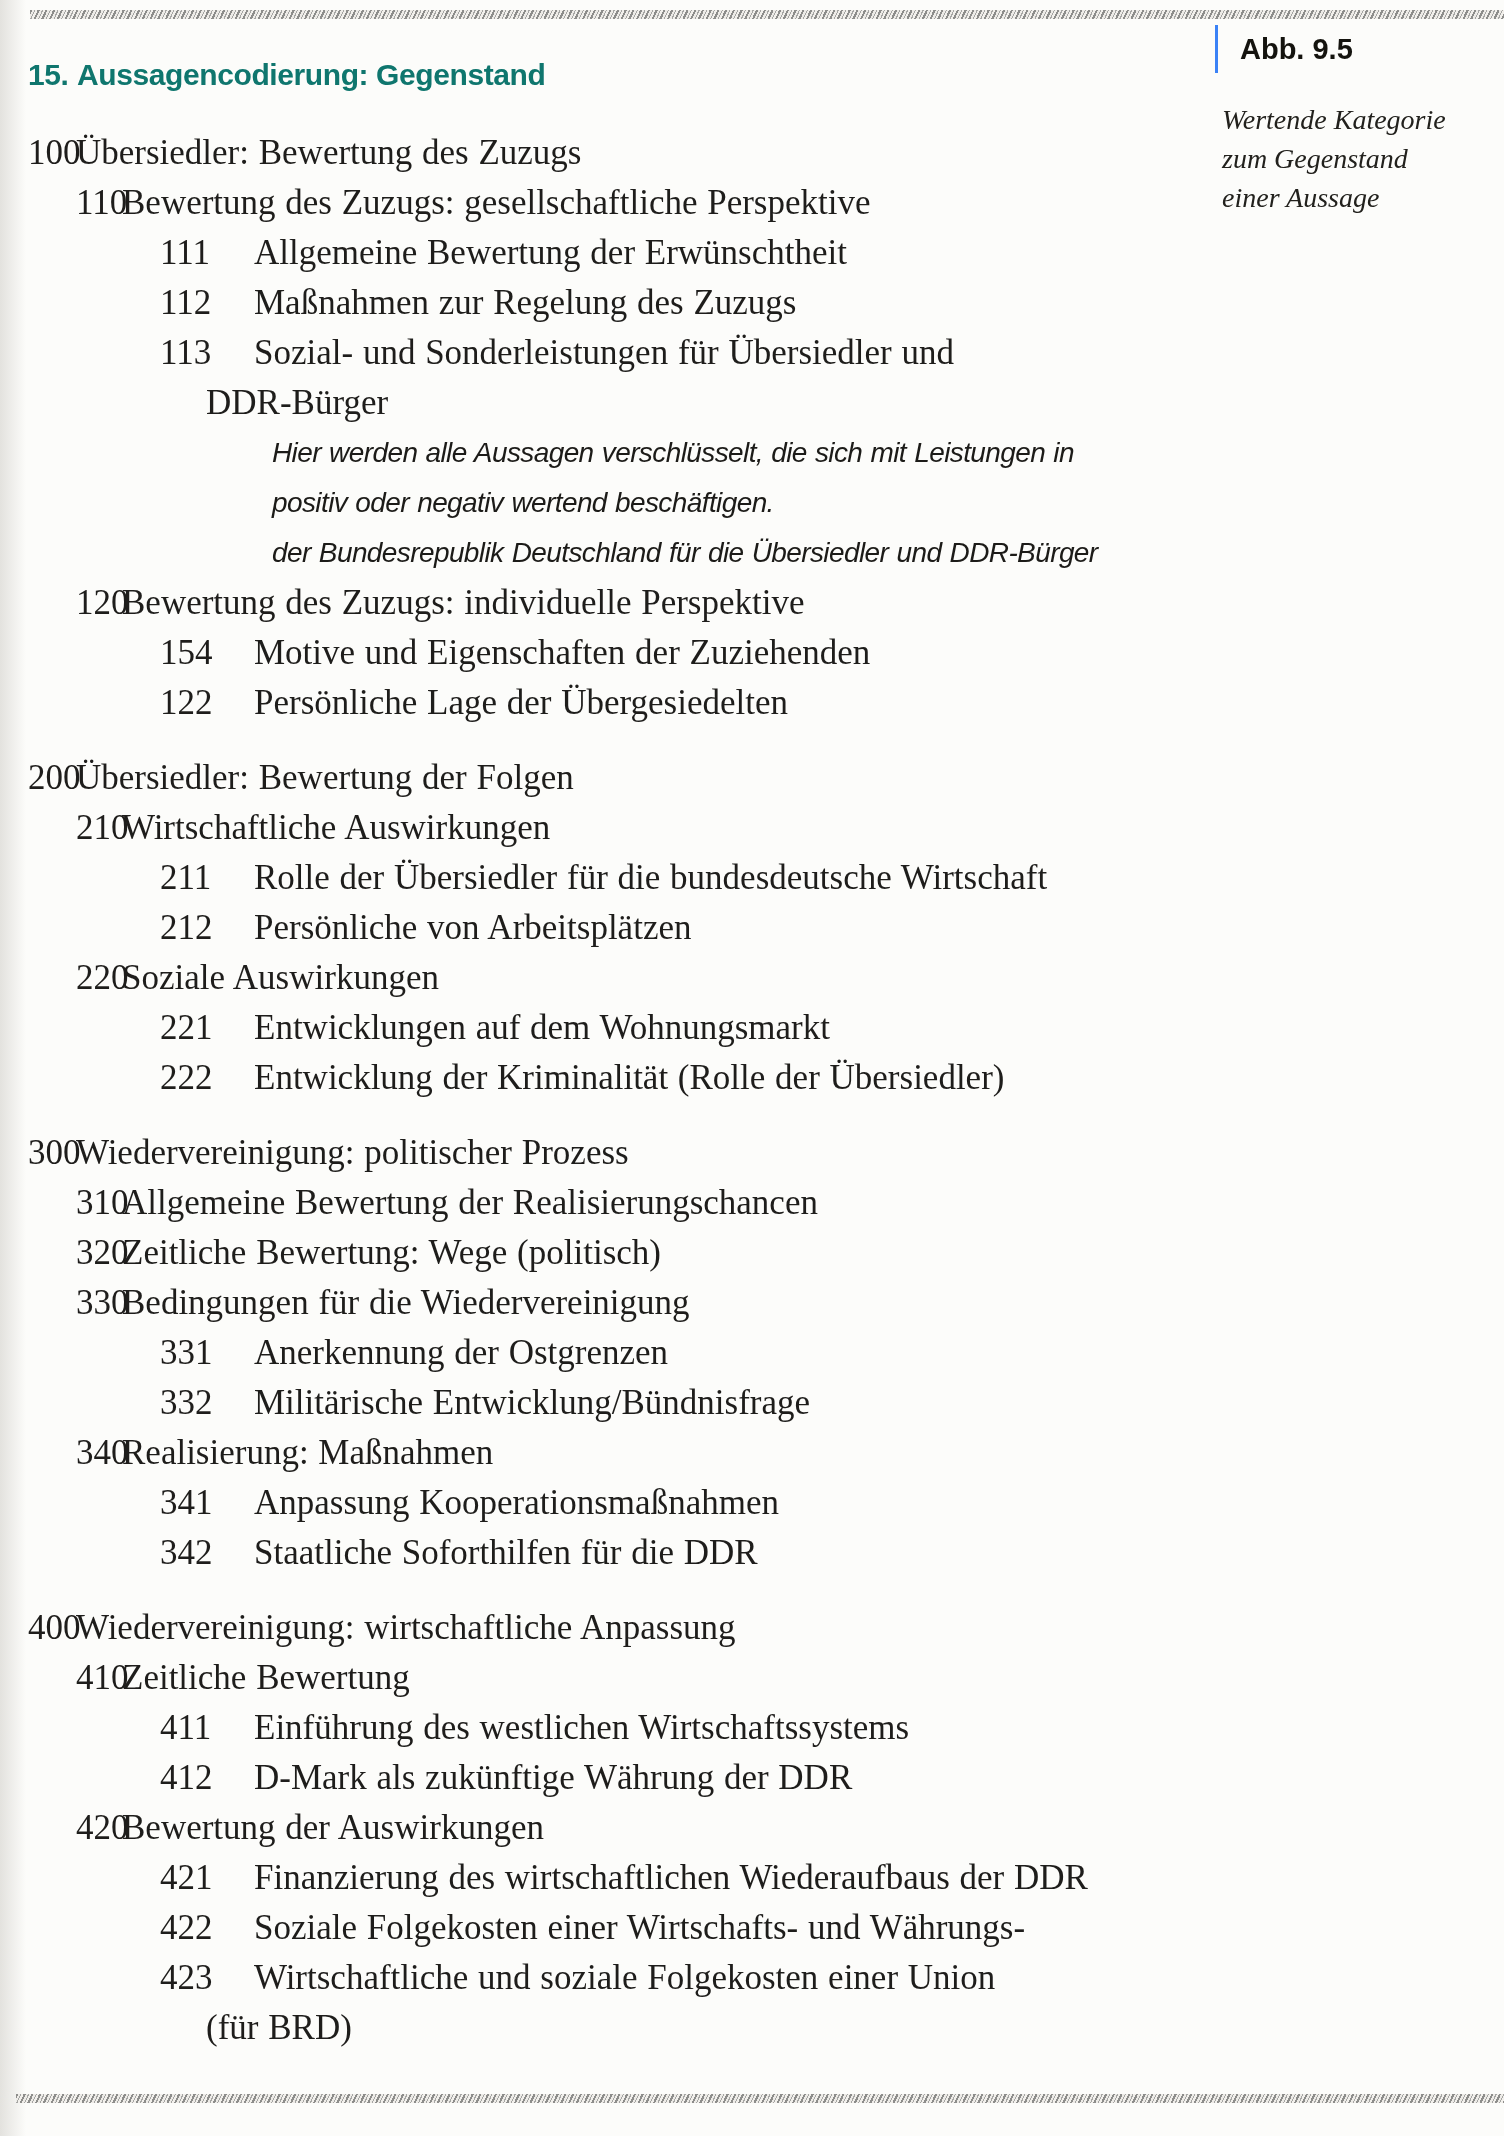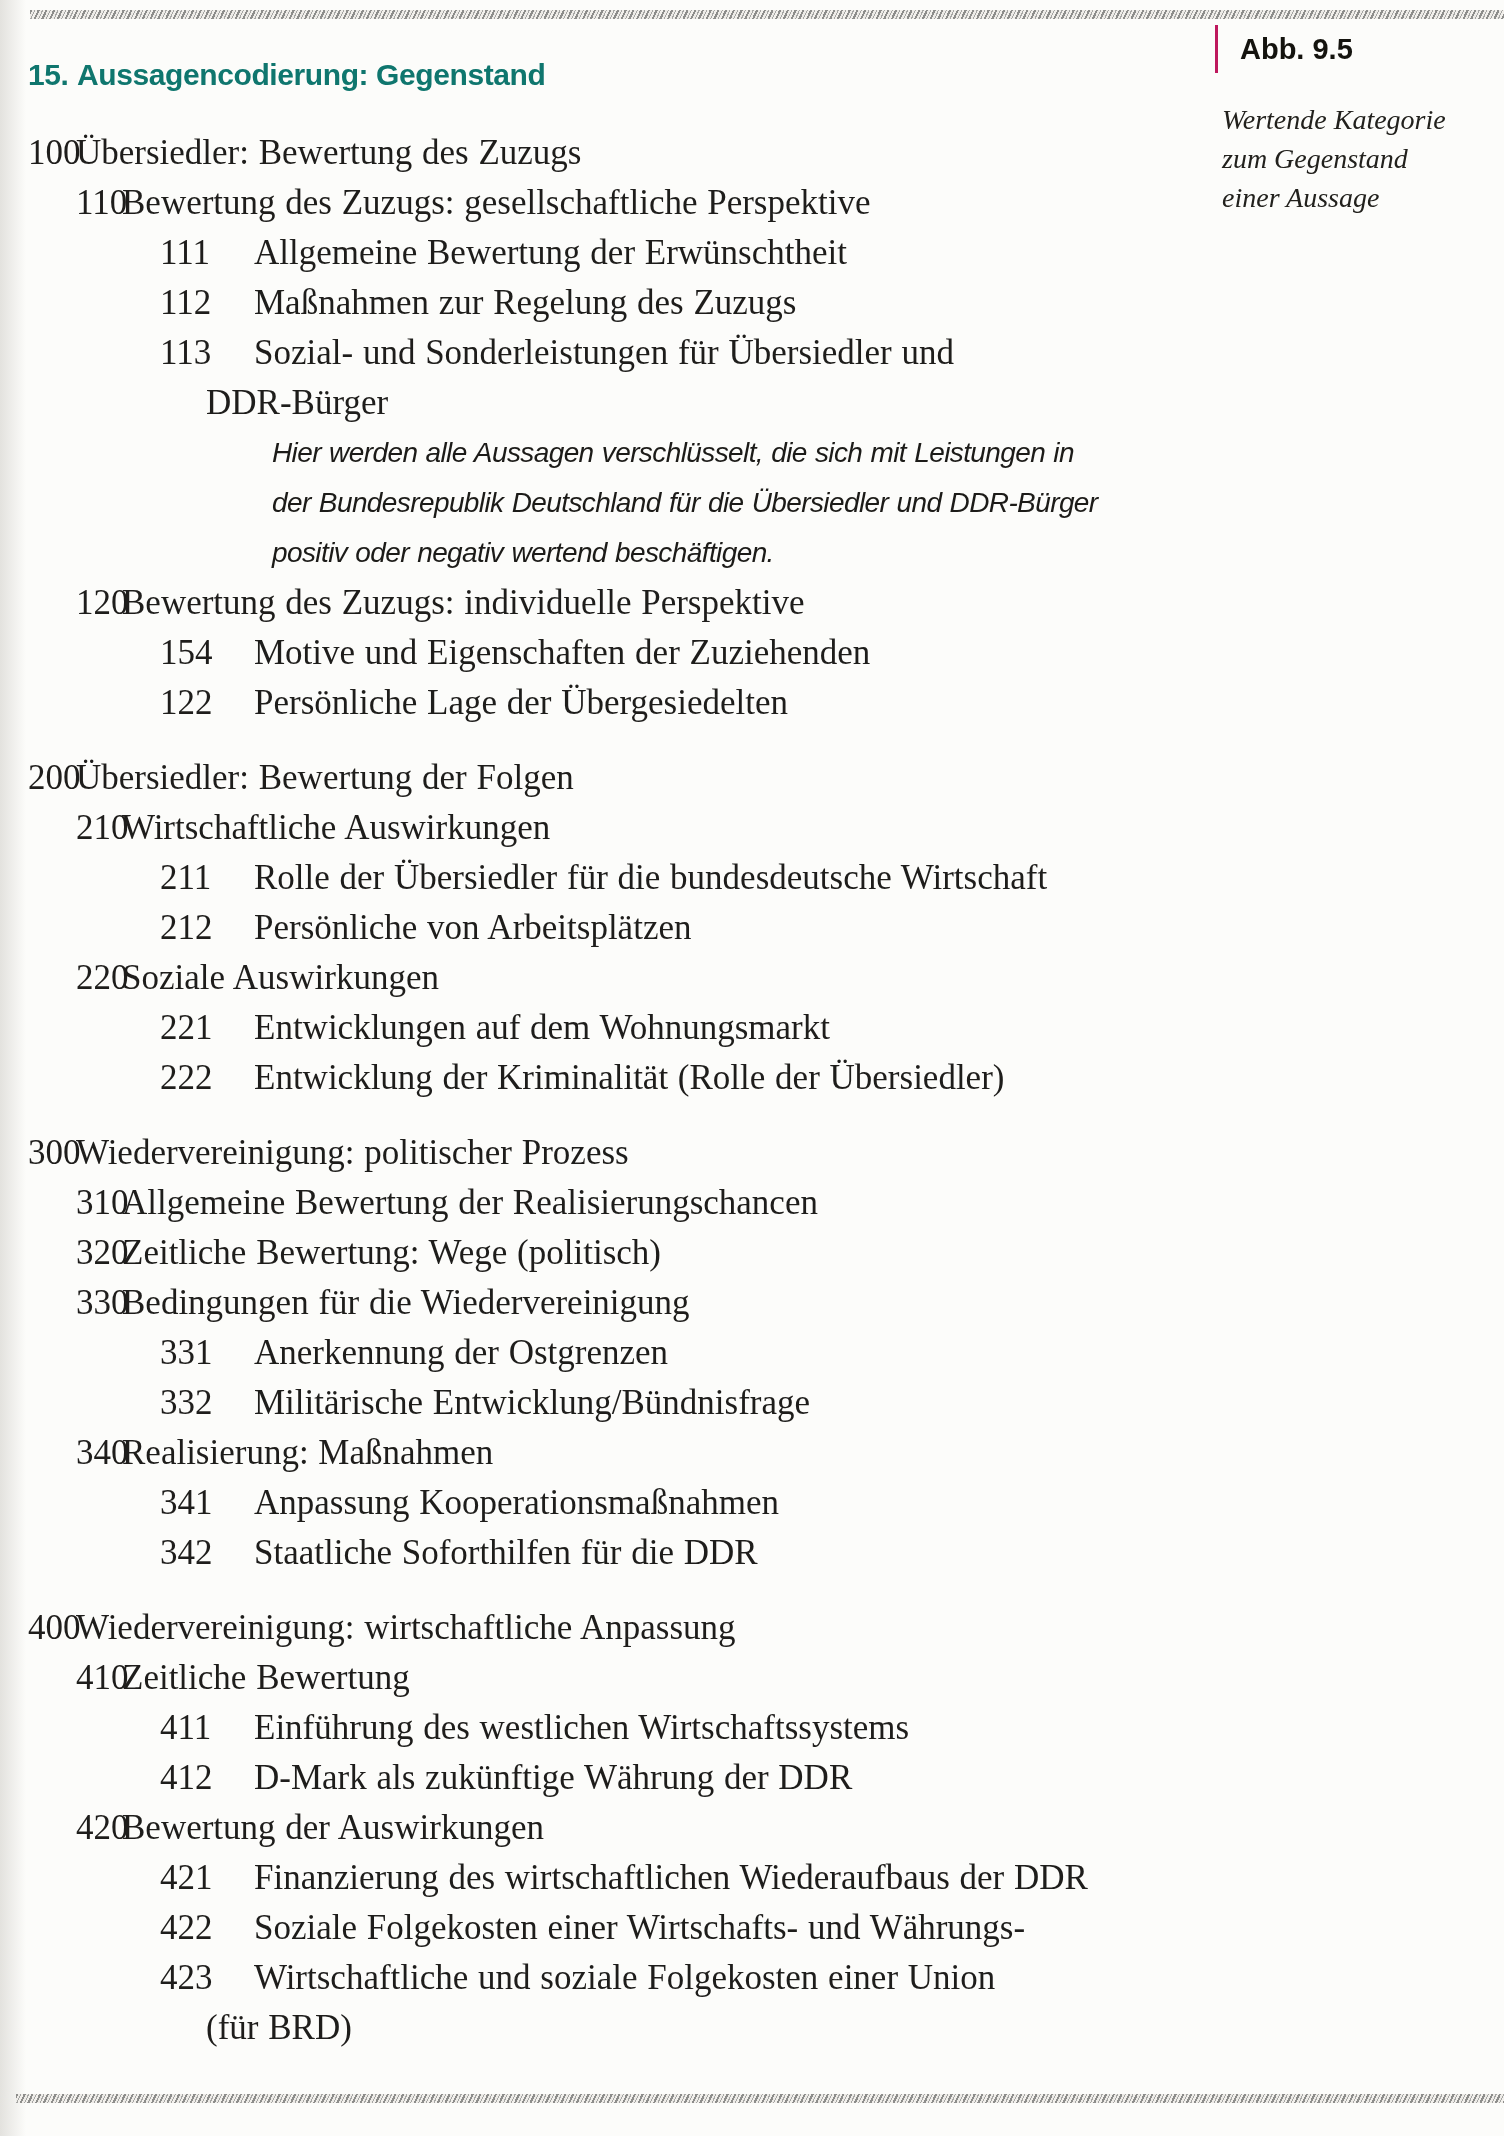--- a/index.html
+++ b/index.html
@@ -36,21 +36,21 @@
     position:absolute;top:54px;left:28px;display:flex;
     font-family:"Liberation Sans", sans-serif;
     font-weight:700;font-size:30px;line-height:42px;
     letter-spacing:-0.4px;color:#0f766e;white-space:nowrap;
   }
   .hnum{width:49px;flex:0 0 auto;}
 
   
   .margin-note{position:absolute;left:1215px;top:25px;width:280px;}
   .fig-label{
-    border-left:3px solid #be185d;padding-left:22px;height:48px;
+    border-left:3px solid #3b82f6;padding-left:22px;height:48px;
     display:flex;align-items:center;
     font-family:"Liberation Sans", sans-serif;font-weight:700;font-size:29px;
     color:#14130e;white-space:nowrap;
   }
   .fig-caption{
     margin-top:27px;padding-left:7px;
     font-family:"Liberation Serif", serif;font-style:italic;
     font-size:28px;line-height:39px;color:#22211d;
   }
   .cap-line{white-space:nowrap;}
@@ -115,22 +115,22 @@
     </div>
     <div class="row level-3">
       <span class="code">113</span>
       <span class="line">Sozial- und Sonderleistungen für Übersiedler und</span>
     </div>
     <div class="cont">
       <span class="line">DDR-Bürger</span>
     </div>
     <div class="note">
       <div class="line">Hier werden alle Aussagen verschlüsselt, die sich mit Leistungen in</div>
+      <div class="line">positiv oder negativ wertend beschäftigen.</div>
       <div class="line">der Bundesrepublik Deutschland für die Übersiedler und DDR-Bürger</div>
-      <div class="line">positiv oder negativ wertend beschäftigen.</div>
     </div>
     <div class="row level-2">
       <span class="code">120</span>
       <span class="line">Bewertung des Zuzugs: individuelle Perspektive</span>
     </div>
     <div class="row level-3">
       <span class="code">154</span>
       <span class="line">Motive und Eigenschaften der Zuziehenden</span>
     </div>
     <div class="row level-3">

